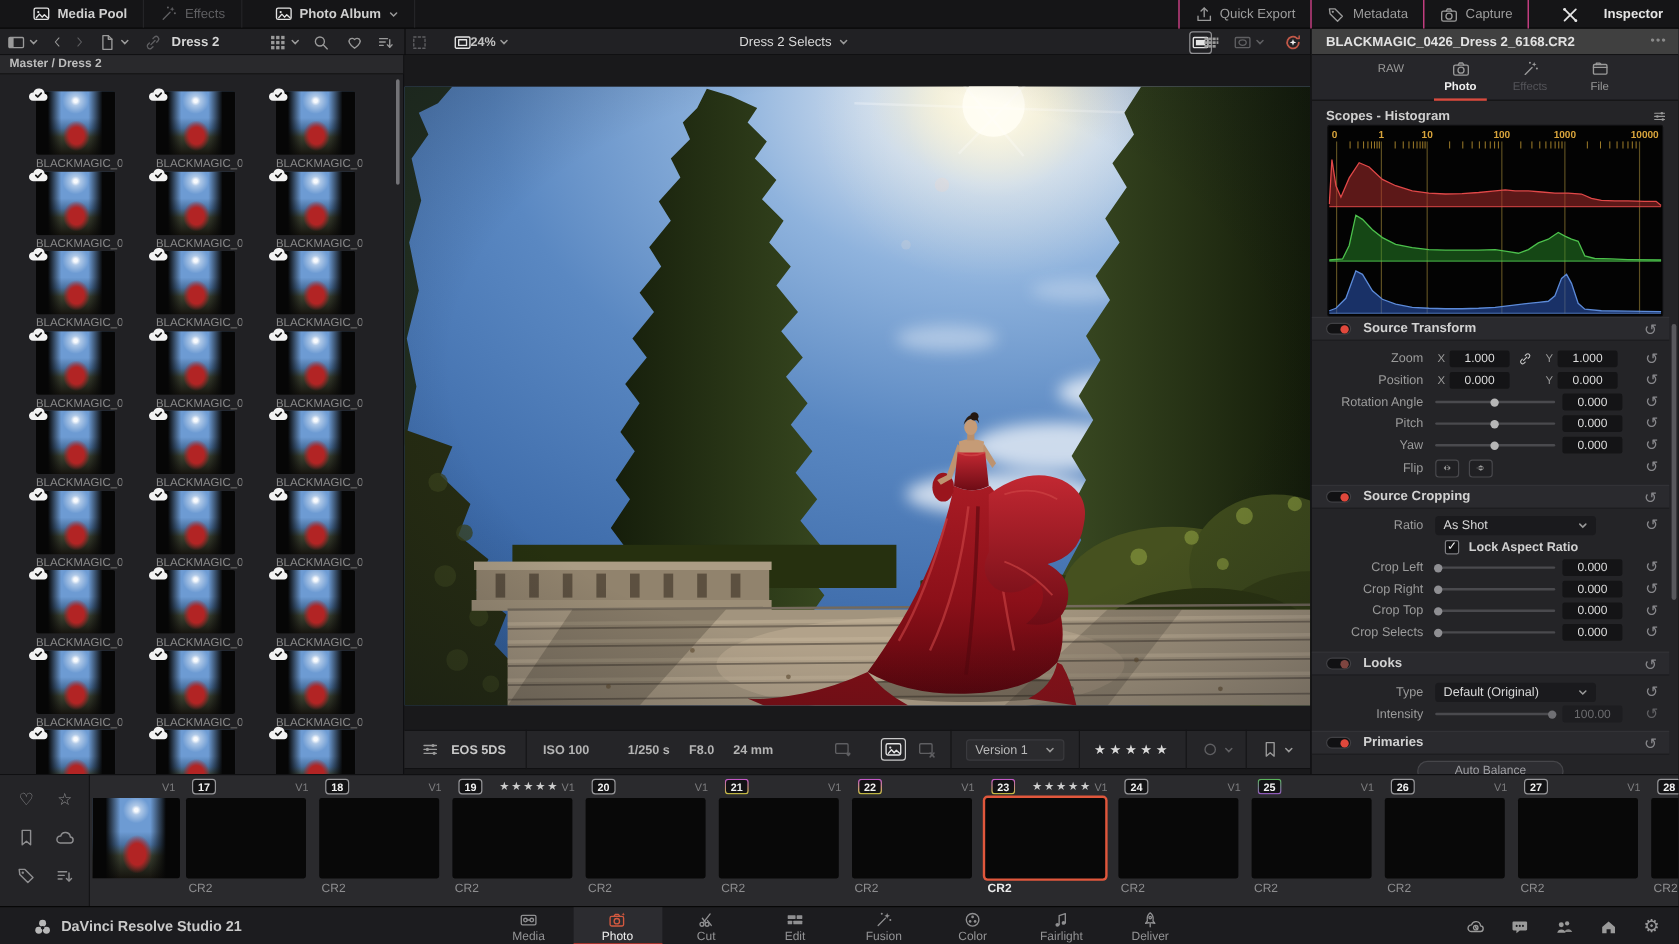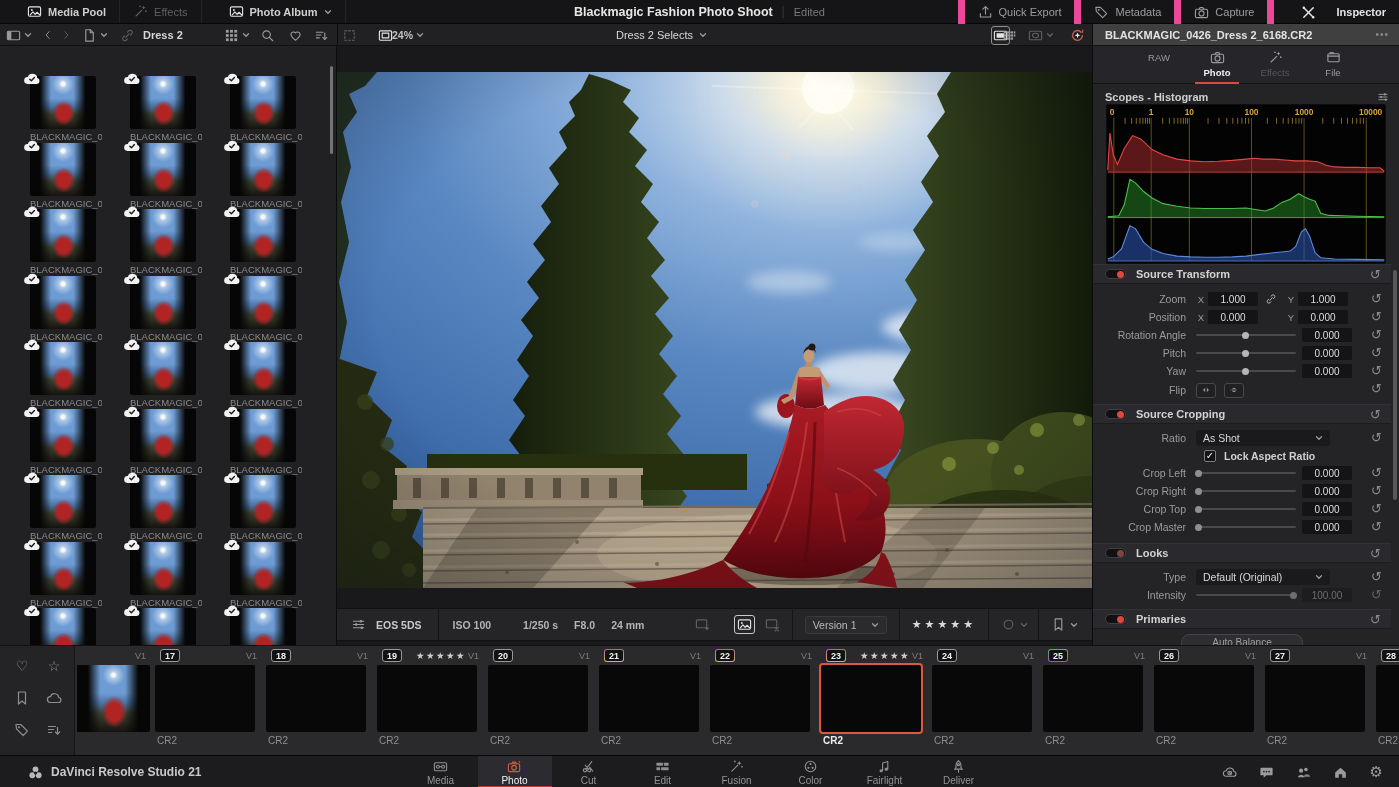--- a/index.html
+++ b/index.html
@@ -13,21 +13,21 @@
   .ic.xs svg { width:8px; height:8px; }
   .dim { color:#5f5f62 !important; }
   .bright { color:#e4e4e4 !important;margin-left:14px; }
 
   
   .topbar { position:absolute; left:0; top:0; width:100%; height:24px; background:#151517;
             border-bottom:1px solid #050505; display:flex; align-items:center; }
   .tb-group { display:flex; align-items:center; height:100%; }
   .tb-btn { display:flex; align-items:center; gap:6px; padding:0 13px; height:100%;
             color:#9d9d9d; border-right:1px solid #242427; cursor:default; }
-  .tb-btn.rsep { border-right:none; border-left:7px solid #ec4899; }
+  .tb-btn.rsep { border-right:none; border-left:1px solid #ec4899; }
   .tb-title { position:absolute; left:50%; top:0; transform:translateX(-50%); height:24px;
               display:flex; align-items:center; gap:10px; }
   .tb-title .t { font-weight:bold; color:#e6e6e6; font-size:12.5px; }
   .tb-title .sep { width:1px; height:12px; background:#3a3a3e; }
   .tb-title .ed { color:#7a7a7e; font-size:11px; }
   .tb-right { position:absolute; right:0; top:0; height:24px; display:flex; }
 
   
   .toolrow { position:absolute; left:0; top:24px; width:100%; height:22px; background:#212124;
              border-bottom:1px solid #101012; }
@@ -213,25 +213,20 @@
             </svg>
           </span>
         <span style="color:#cfcfcf;font-weight:bold">Photo Album</span>
         <span class="ic xs">
             <svg viewBox="0 0 8 8" fill="none" stroke="currentColor" stroke-width="1.3" stroke-linecap="round">
               <path d="M1.5 2.8L4 5.3l2.5-2.5"></path>
             </svg>
           </span>
       </div>
     </div>
-    <div class="tb-title">
-      <span class="t">Blackmagic Fashion Photo Shoot</span>
-      <span class="sep"></span>
-      <span class="ed">Edited</span>
-    </div>
     <div class="tb-right">
       <div class="tb-btn rsep">
         <span class="ic">
             <svg viewBox="0 0 16 16" fill="none" stroke="currentColor" stroke-width="1.2" stroke-linecap="round" stroke-linejoin="round">
               <path d="M8 9.5V2"></path>
               <path d="M5.2 4.5L8 1.7l2.8 2.8"></path>
               <path d="M2.5 9v3.8h11V9"></path>
             </svg>
           </span>
         <span>Quick Export</span>
@@ -446,20 +441,23 @@
             <path d="M13.5 2.2v2.2h-2.2" stroke="#c05848" stroke-width="1.3" stroke-linecap="round" stroke-linejoin="round"></path>
             <path d="M8 4.8l.8 2.2 2.2.8-2.2.8L8 10.8l-.8-2.2L5 7.8l2.2-.8z" fill="#f0f0f0"></path>
           </svg>
         </span>
       </div>
     <div class="vdiv" style="left:337px"></div>
     <div class="vdiv" style="left:1092px"></div>
   </div>
 
   <div class="leftpanel">
+    <div class="crumbbar">
+      <span>Master / Dress 2</span>
+    </div>
     <div class="gridwrap">
         <div class="mgrid">
           <div class="mcell">
             <div class="gthumb art-n">
               <span class="cloudbadge">
                 <svg viewBox="0 0 19 15" fill="none">
                   <path d="M4.5 13h9.3a3 3 0 00.5-5.9 4.9 4.9 0 00-9.5-1.1A3.1 3.1 0 004.5 13z" fill="#f2f2f2"></path>
                   <path d="M6.8 8.2l1.6 1.6 3-3.2" stroke="#1a1a1a" stroke-width="1.4" stroke-linecap="round" stroke-linejoin="round"></path>
                 </svg>
               </span>
@@ -1245,21 +1243,21 @@
         <div class="irow">
           <span class="ilabel">Crop Top</span>
           <span class="track">
               <span class="knob l"></span>
             </span>
           <span class="gap6"></span>
           <span class="vbox">0.000</span>
           <span class="rowrst rst">↺</span>
         </div>
         <div class="irow">
-          <span class="ilabel">Crop Master</span>
+          <span class="ilabel">Crop Selects</span>
           <span class="track">
               <span class="knob l"></span>
             </span>
           <span class="gap6"></span>
           <span class="vbox">0.000</span>
           <span class="rowrst rst">↺</span>
         </div>
       </div>
     </div>
 

